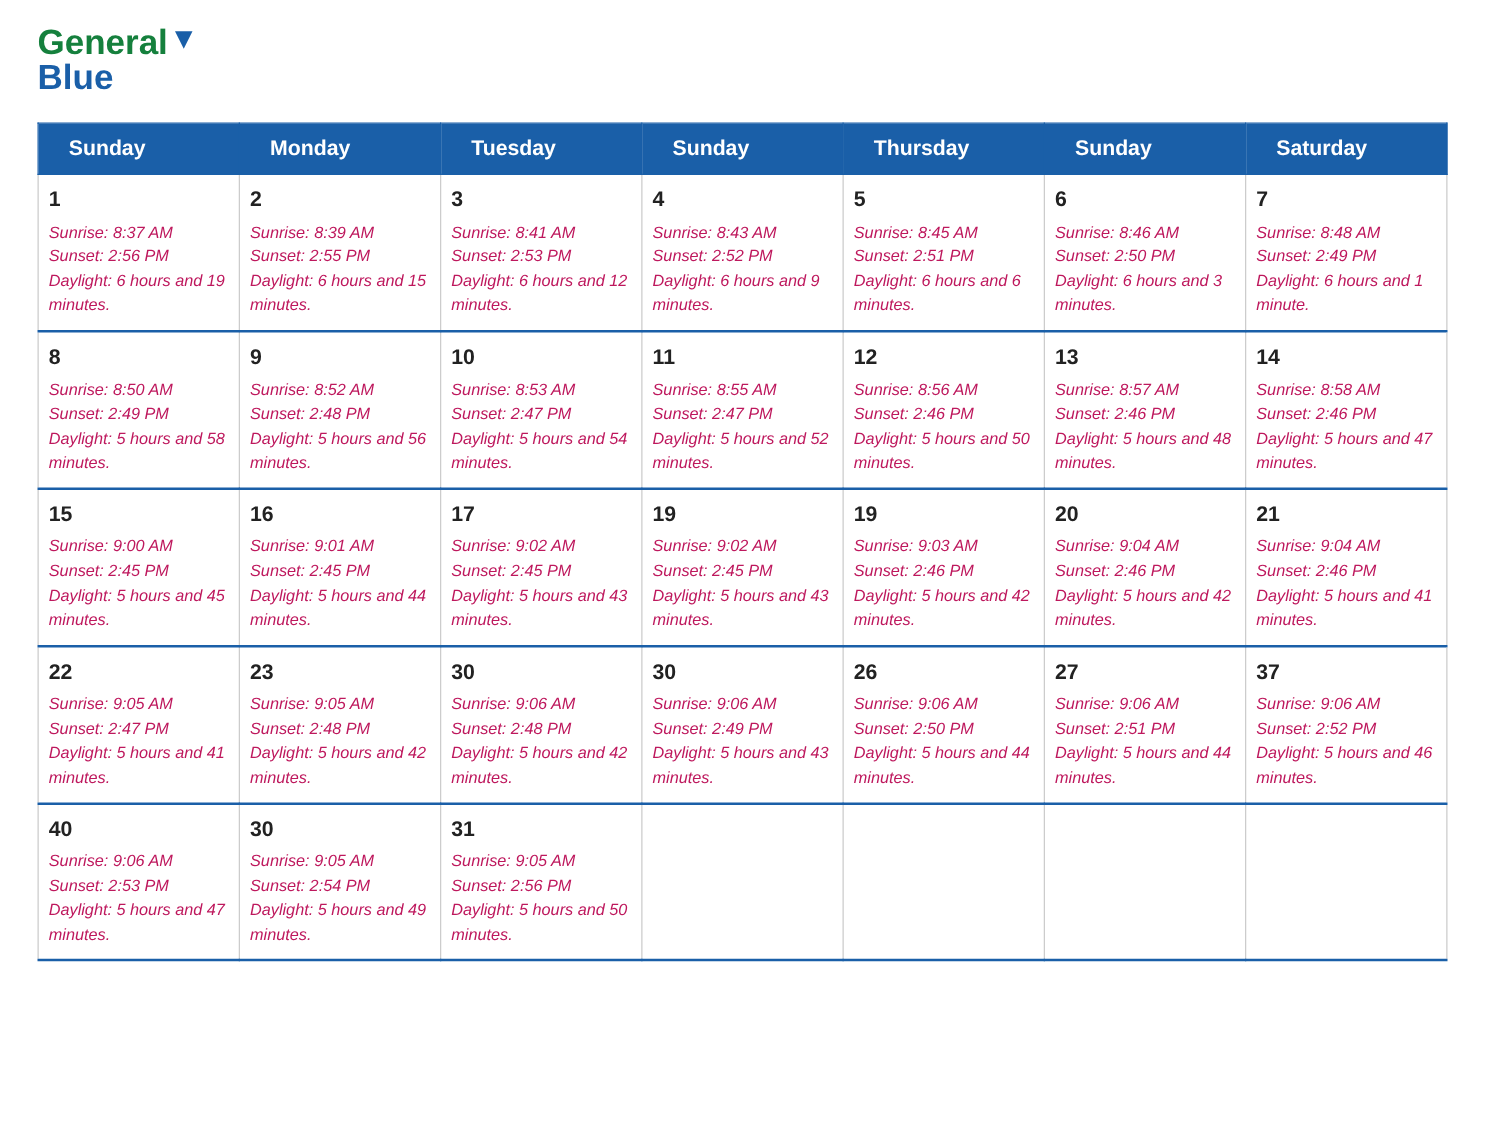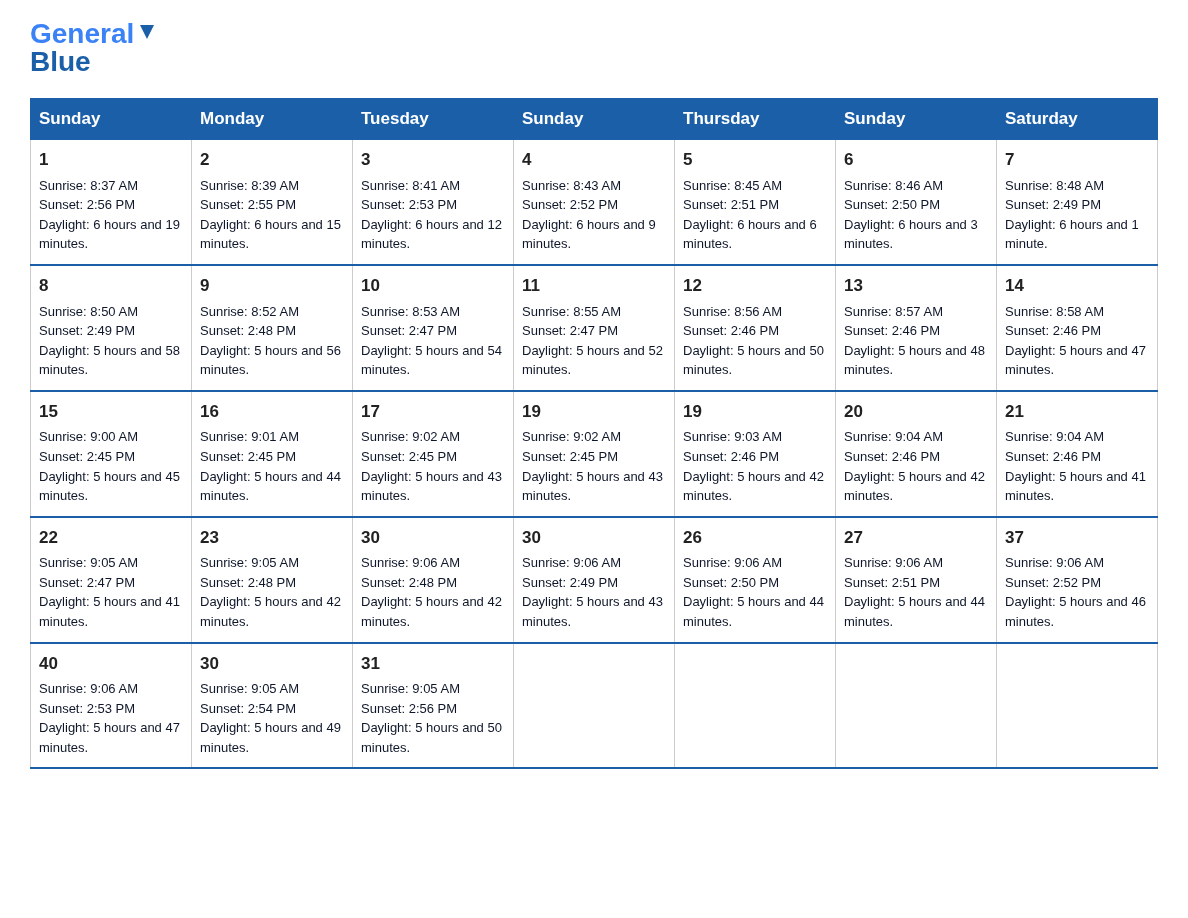--- a/index.html
+++ b/index.html
@@ -17,21 +17,21 @@
       margin-bottom: 20px;
     }
     .logo {
       display: flex;
       flex-direction: column;
       align-items: flex-start;
     }
     .logo-general {
       font-size: 28px;
       font-weight: bold;
-      color: #3b82f6;
+      color: #15803d;
       line-height: 1;
       text-align: right;
     }
     .logo-blue {
       font-size: 28px;
       font-weight: bold;
       color: #1a5fa8;
       margin-top: -2px;
     }
     .title-block {
@@ -53,21 +53,21 @@
       border-collapse: collapse;
       table-layout: fixed;
     }
     thead tr {
       background-color: #1a5fa8;
     }
     thead th {
       color: #fff;
       font-size: 17px;
       font-weight: bold;
-      padding: 10px 8px;
+      padding: 10px 24px;
       text-align: left;
       border: 1px solid #1a5fa8;
     }
     tbody tr {
       border-bottom: 2px solid #1a5fa8;
     }
     tbody td {
       vertical-align: top;
       padding: 8px 8px 10px 8px;
       border-right: 1px solid #ccc;
@@ -81,22 +81,23 @@
       border-right: 1px solid #ccc;
     }
     .day-num {
       font-size: 17px;
       font-weight: bold;
       display: block;
       margin-bottom: 3px;
     }
     .day-info {
       font-size: 13px;
-      color: #0f172a;
+      color: #be185d;
       line-height: 1.5;
+      font-style: italic;
     }
     tbody tr:last-child td {
       border-bottom: 1px solid #1a5fa8;
     }
   </style>
 </head>
 <body>
 
 <div class="header">
   <div class="logo">

